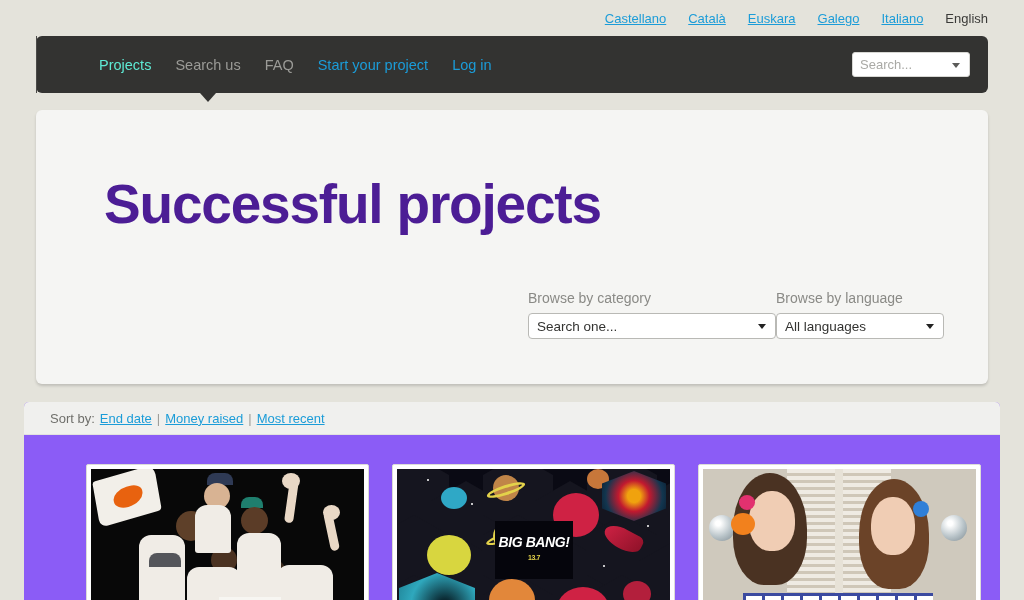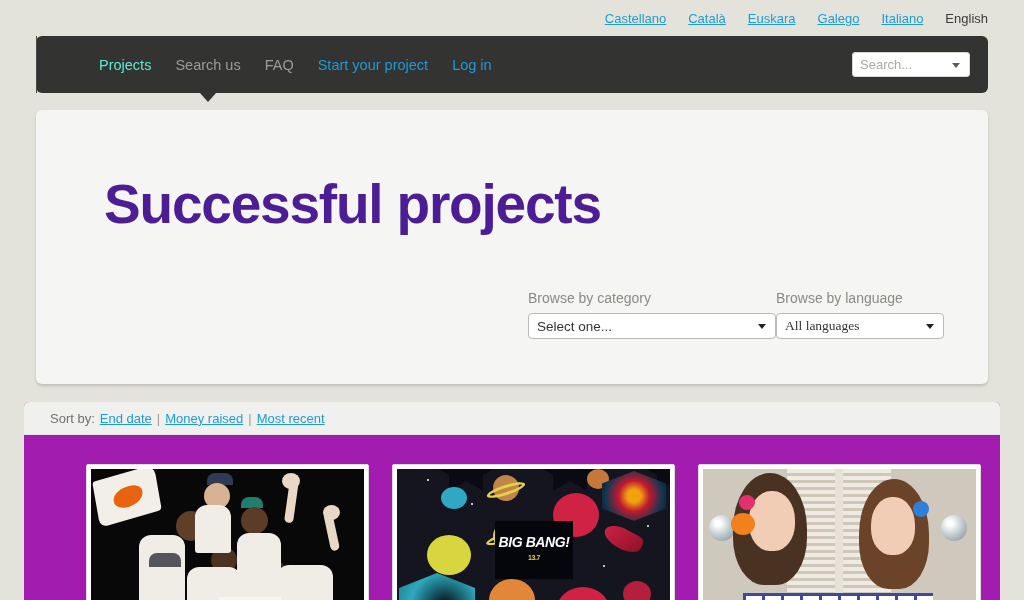--- a/index.html
+++ b/index.html
@@ -146,35 +146,35 @@
     border-radius: 4px;
     display: flex;
     align-items: center;
     padding: 0 8px;
     font-size: 13.5px;
     color: #333331;
     cursor: pointer;
     position: relative;
   }
   .select-box.wide   { width: 248px; }
-  .select-box.narrow { width: 168px; font-family: Liberation Serif, serif; }
+  .select-box.narrow { width: 168px; }
   .select-arrow {
     position: absolute; right: 9px; top: 10px;
     width: 0; height: 0;
     border-left: 4px solid transparent;
     border-right: 4px solid transparent;
     border-top: 5px solid #222;
   }
 
   
   .results {
     position: absolute;
     left: 24px; top: 402px;
     width: 976px; height: 198px;
-    background: #a21caf;
+    background: #8b5cf6;
     border-radius: 5px 5px 0 0;
     overflow: hidden;
   }
   .sort-bar {
     height: 33px;
     background: #f0f0ee;
     border-bottom: 1px solid #e2e2df;
     display: flex;
     align-items: center;
     padding-left: 26px;
@@ -394,21 +394,21 @@
   <div class="nav-pointer"></div>
 </div>
 
 <div class="hero">
   <div class="hero-title">Successful projects</div>
 
   <div class="browse-row">
     <div>
       <div class="browse-label">Browse by category</div>
       <div class="select-box wide">
-        <span>Select one...</span>
+        <span>Search one...</span>
         <span class="select-arrow"></span>
       </div>
     </div>
     <div>
       <div class="browse-label">Browse by language</div>
       <div class="select-box narrow">
         <span>All languages</span>
         <span class="select-arrow"></span>
       </div>
     </div>

